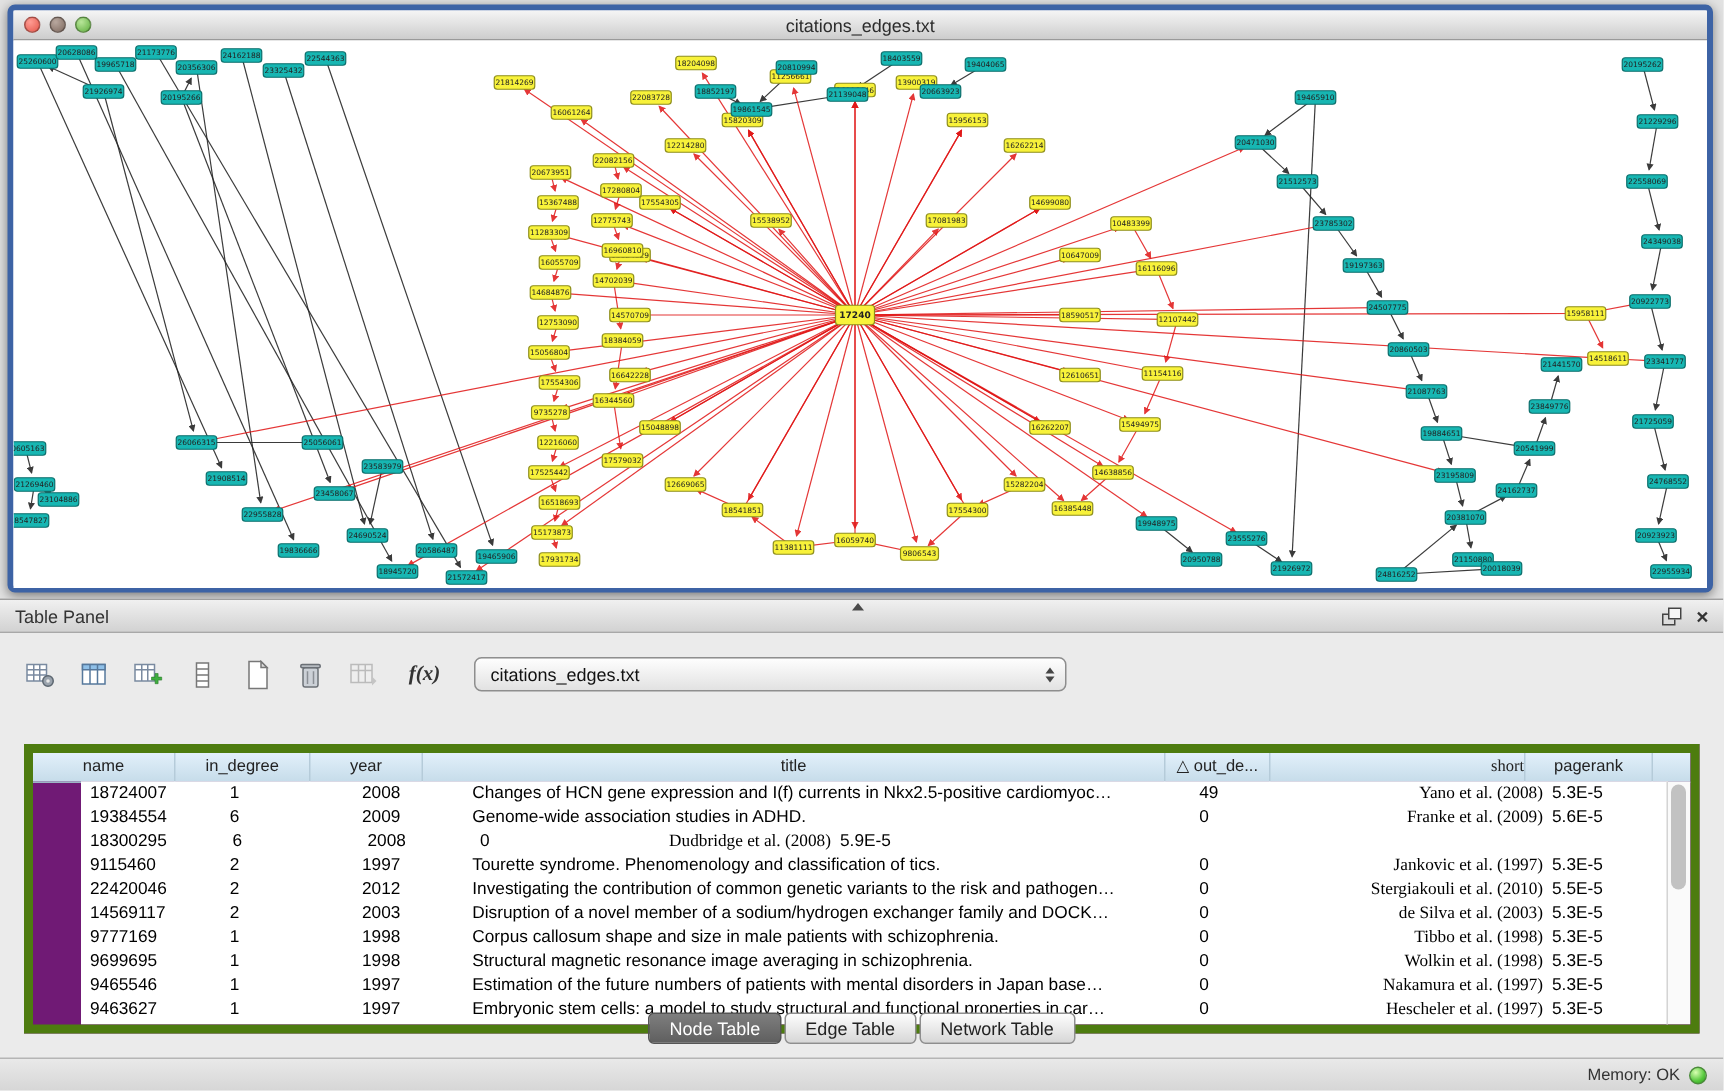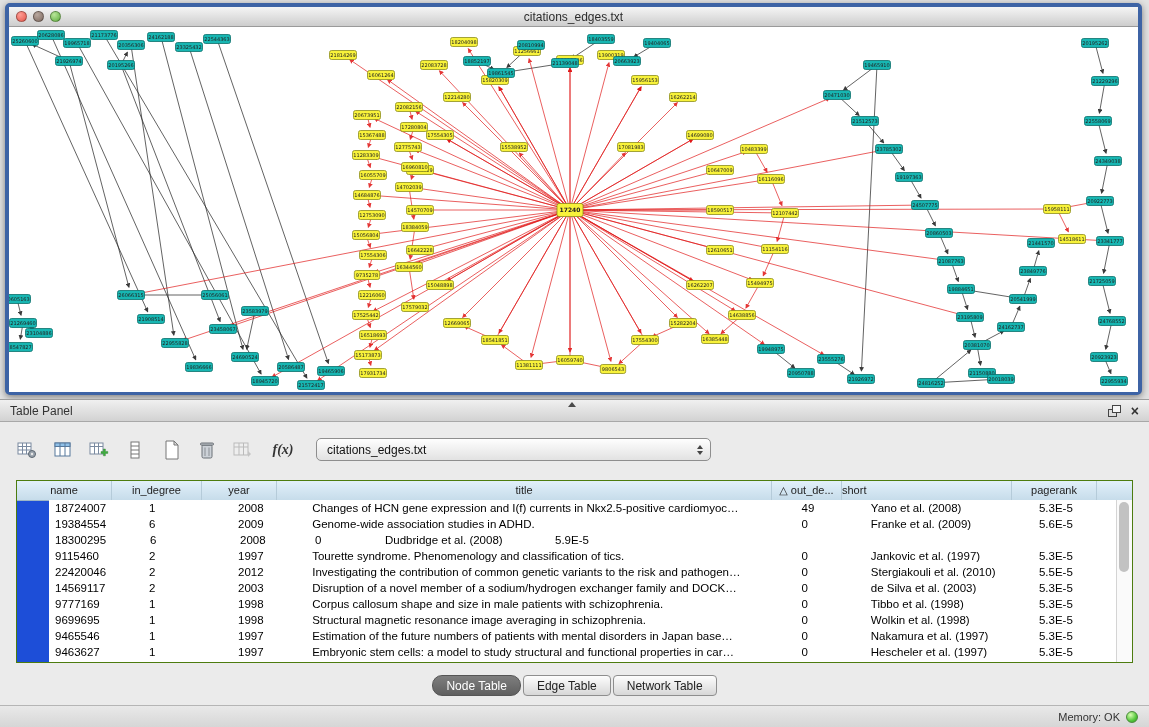--- a/index.html
+++ b/index.html
@@ -40,36 +40,36 @@
 
   .toolbar{position:absolute;left:16px;top:33px;height:28px;display:flex;align-items:flex-end;gap:14px;}
   .tool{background:none;border:none;padding:0;margin:0;width:22px;height:22px;display:flex;align-items:center;justify-content:center;cursor:default;}
   .tool.fx{width:30px;font-family:"Liberation Serif",serif;font-style:italic;font-weight:bold;font-size:14px;color:#333;}
   .combo{position:relative;width:395px;height:23px;box-sizing:border-box;border:1px solid #8e8e8e;border-radius:5px;
     background:linear-gradient(#fefefe,#e2e2e2);display:flex;align-items:center;padding:0 22px 0 10px;font-size:12px;color:#111;margin-left:4px;}
   .combo-arrows{position:absolute;right:7px;top:50%;transform:translateY(-50%);display:flex;flex-direction:column;gap:2px;}
   .combo-arrows .up{width:0;height:0;border-left:3.5px solid transparent;border-right:3.5px solid transparent;border-bottom:4px solid #444;}
   .combo-arrows .dn{width:0;height:0;border-left:3.5px solid transparent;border-right:3.5px solid transparent;border-top:4px solid #444;}
 
-  .table-wrap{position:absolute;left:16px;right:16px;top:80px;height:181px;background:#1d4ed8;border:1px solid #4d7c0f;overflow:hidden;}
+  .table-wrap{position:absolute;left:16px;right:16px;top:96px;height:181px;background:#701a75;border:6px solid #4d7c0f;overflow:hidden;}
   .thead{display:flex;height:19px;background:linear-gradient(#e2f0fa,#c6dcea);border-bottom:1px solid #9db6c6;font-size:11px;color:#222;}
   .th{line-height:19px;text-align:center;box-sizing:border-box;border-right:1px solid #b5cbd9;white-space:nowrap;overflow:hidden;}
   .th-fill{flex:1;border-right:none;}
   .tbody{position:absolute;left:0;right:15px;top:19px;bottom:0;background:#fff;overflow:hidden;margin-left:32px;}
   .tr{display:flex;height:16px;line-height:16px;background:#fff;}
   .td{box-sizing:border-box;padding-left:6px;font-size:11.5px;color:#000;white-space:nowrap;overflow:hidden;}
   .col0{width:95px;}.col1{width:90px;}.col2{width:75px;}.col3{width:495px;}.col4{width:70px;}
-  .col5{width:170px;text-align:left;}.col6{width:85px;}
+  .col5{width:170px;text-align:right;font-family:Liberation Serif, serif;}.col6{width:85px;}
   .vscroll{position:absolute;right:0;top:19px;bottom:0;width:15px;background:#fafafa;border-left:1px solid #d4d4d4;}
   .vthumb{position:absolute;left:2px;top:2px;width:10px;height:70px;border-radius:5px;background:#c2c2c2;}
 
   .tabs{position:absolute;left:0;right:0;bottom:10px;display:flex;justify-content:center;gap:2px;}
   .tab{font-family:"Liberation Sans",sans-serif;font-size:12px;height:21px;padding:0 13px;border:1px solid #8e8e8e;border-radius:4px;
     background:linear-gradient(#fdfdfd,#d7d7d7);color:#222;cursor:default;}
-  .tab.active{background:linear-gradient(#7e7e7e,#5f5f5f);color:#fff;border-color:#555;border-radius:10px;}
+  .tab.active{background:linear-gradient(#7e7e7e,#5f5f5f);color:#fff;border-color:#555;}
 
   
   .status-bar{position:absolute;left:0;bottom:0;width:1149px;height:22px;box-sizing:border-box;
     background:linear-gradient(#e9e9e9,#d6d6d6);border-top:1px solid #b5b5b5;
     display:flex;align-items:center;justify-content:flex-end;padding-right:11px;font-size:11px;color:#333;}
   .status-dot{width:12px;height:12px;border-radius:50%;margin-left:6px;box-sizing:border-box;
     background:radial-gradient(circle at 35% 30%,#d9ffb2,#54c73b 60%,#2f9b1f);border:1px solid #4a8a3a;}
 </style>
 </head>
 <body>

